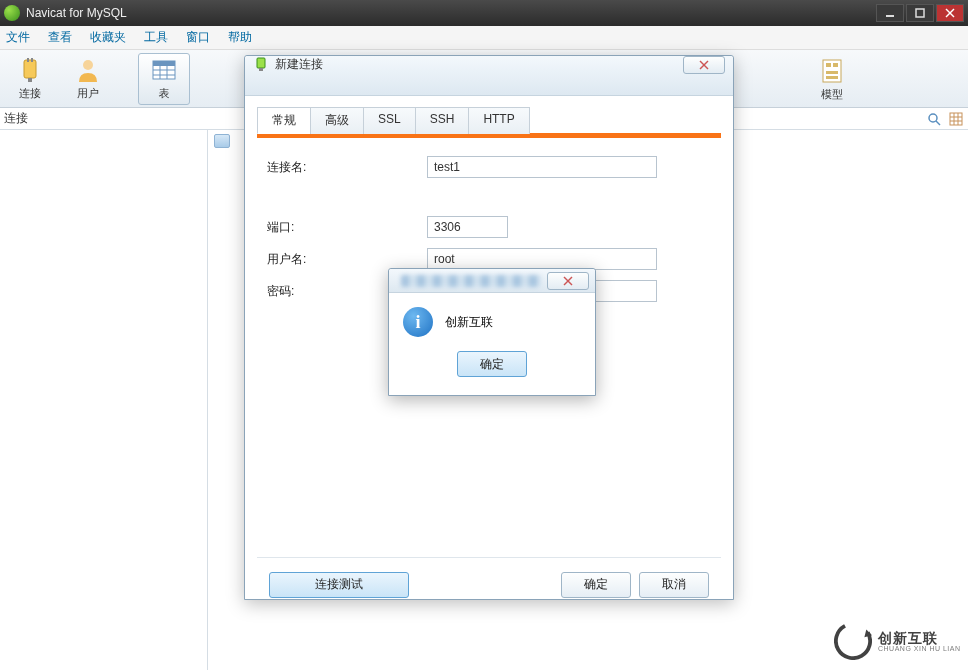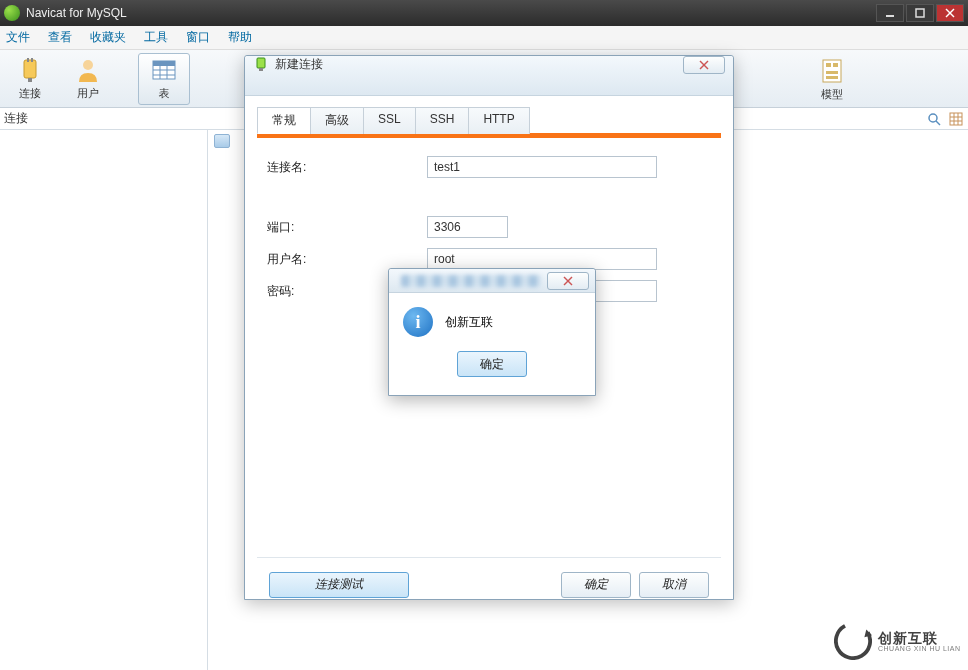--- a/index.html
+++ b/index.html
@@ -50,21 +50,21 @@
 .tab { padding: 4px 14px; border: 1px solid #c6d0d9; border-bottom: none; background: linear-gradient(#f7fafc,#e9eff4); margin-right: -1px; color: #333; position: relative; top: 1px; }
 .tab.active { background: #fff; border-bottom: 1px solid #fff; }
 
 .form { padding: 18px 10px 0 10px; flex: 1; }
 .frow { display: flex; align-items: center; margin-bottom: 10px; }
 .frow label { width: 160px; color: #222; }
 .frow input { width: 230px; height: 22px; border: 1px solid #b8c4cf; padding: 0 6px; color: #333; background: #fff; }
 .frow input.narrow { width: 81px; }
 .frow.gap { margin-bottom: 28px; }
 
-.dlg-footer { height: 54px; border-top: 1px solid #dfe6ec; display: flex; align-items: center; padding: 0 12px; gap: 8px; font-style: italic; }
+.dlg-footer { height: 54px; border-top: 1px solid #dfe6ec; display: flex; align-items: center; padding: 0 12px; gap: 8px; }
 .dlg-footer .spacer { flex: 1; }
 .btn { min-width: 70px; height: 24px; border: 1px solid #9fb5c7; border-radius: 3px; background: linear-gradient(#fdfefe,#e6eef5); color: #222; display: inline-flex; align-items: center; justify-content: center; padding: 12px 12px; }
 .btn.primary { border-color: #5fa3d6; background: linear-gradient(#eaf5fd,#c9e4f7); }
 .btn.wide { min-width: 140px; }
 
 
 .msgbox { position: absolute; left: 388px; top: 268px; width: 208px; height: 128px; background: #fff; border: 1px solid #8aa3b8; box-shadow: 0 4px 18px rgba(0,0,0,0.3); border-radius: 3px 3px 0 0; z-index: 10; }
 .msg-title { height: 24px; background: linear-gradient(#f3f8fc,#dde8f1); border-bottom: 1px solid #c6d4df; display: flex; align-items: center; justify-content: flex-end; padding: 0 6px; border-radius: 3px 3px 0 0; }
 .msg-title .blur { flex: 1; height: 12px; margin: 0 6px; filter: blur(2px); background: repeating-linear-gradient(90deg,#a9c6e0 0 8px,#cfe0ee 8px 16px); border-radius: 2px; }
 .msg-body { padding: 14px 14px 8px 14px; display: flex; align-items: center; }

